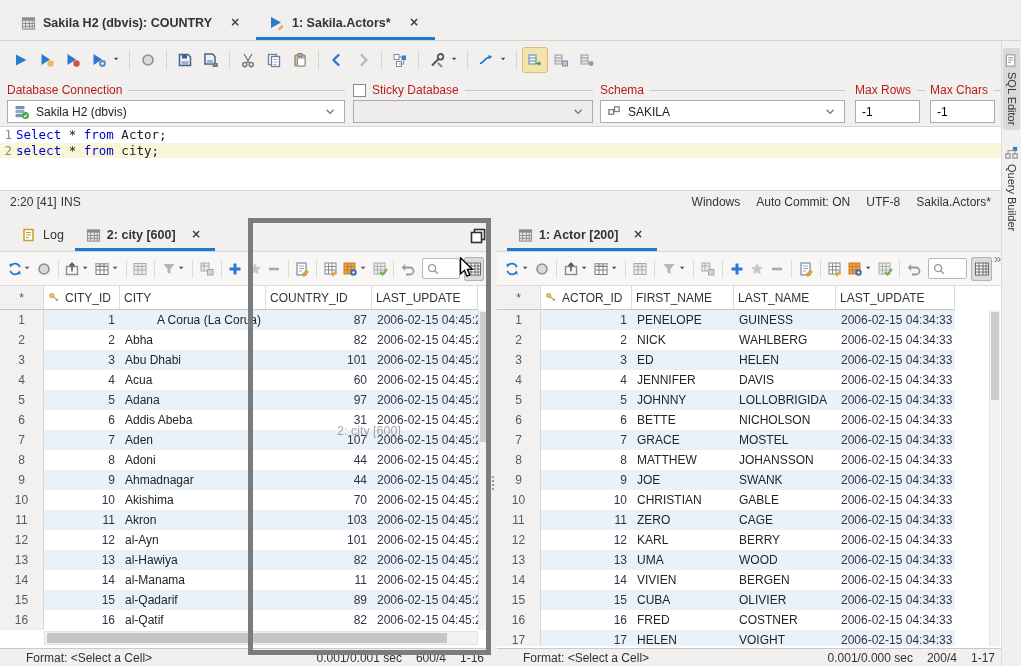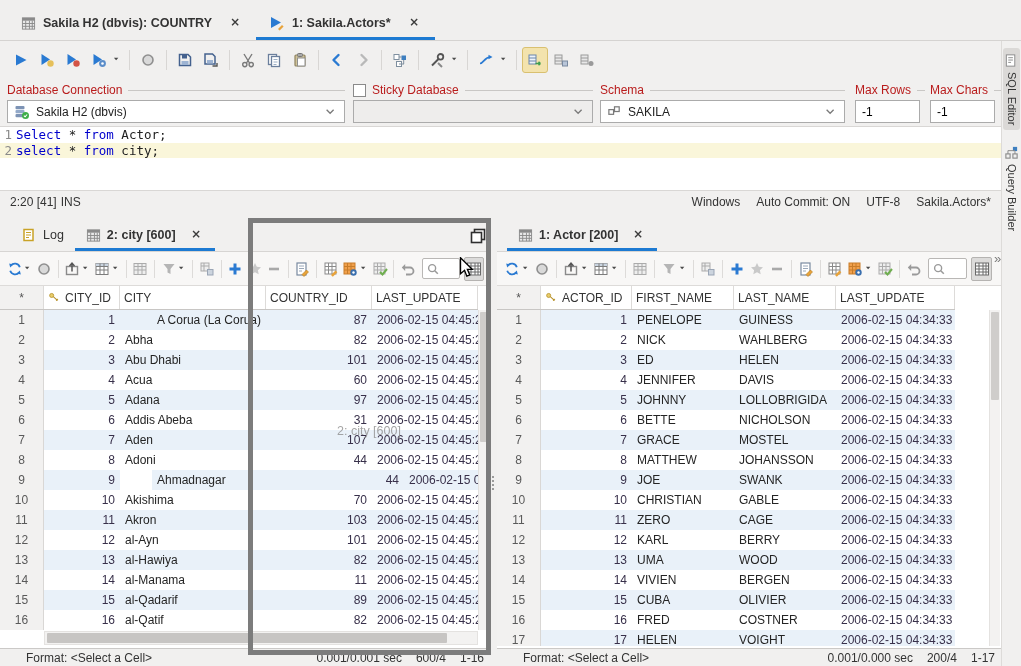--- a/index.html
+++ b/index.html
@@ -724,21 +724,21 @@
           <div class="grow">
             <div class="rncell" style="width: 44px; flex: 0 0 auto;">8</div>
             <div class="dc num" style="width: 76px; flex: 0 0 auto; text-align: right;">8</div>
             <div class="dc" style="width: 146px; flex: 0 0 auto; text-align: left;">Adoni</div>
             <div class="dc num" style="width: 106px; flex: 0 0 auto; text-align: right;">44</div>
             <div class="dc date" style="width: 106px; flex: 0 0 auto; text-align: left;">2006-02-15 04:45:25</div>
           </div>
           <div class="grow stripe">
             <div class="rncell" style="width: 44px; flex: 0 0 auto;">9</div>
             <div class="dc num" style="width: 76px; flex: 0 0 auto; text-align: right;">9</div>
-            <div class="dc" style="width: 146px; flex: 0 0 auto; text-align: left; margin-left: 32px;">Ahmadnagar</div>
+            <div class="dc" style="width: 146px; flex: 0 0 auto; text-align: left;">Ahmadnagar</div>
             <div class="dc num" style="width: 106px; flex: 0 0 auto; text-align: right;">44</div>
             <div class="dc date" style="width: 106px; flex: 0 0 auto; text-align: left;">2006-02-15 04:45:25</div>
           </div>
           <div class="grow">
             <div class="rncell" style="width: 44px; flex: 0 0 auto;">10</div>
             <div class="dc num" style="width: 76px; flex: 0 0 auto; text-align: right;">10</div>
             <div class="dc" style="width: 146px; flex: 0 0 auto; text-align: left;">Akishima</div>
             <div class="dc num" style="width: 106px; flex: 0 0 auto; text-align: right;">70</div>
             <div class="dc date" style="width: 106px; flex: 0 0 auto; text-align: left;">2006-02-15 04:45:25</div>
           </div>

